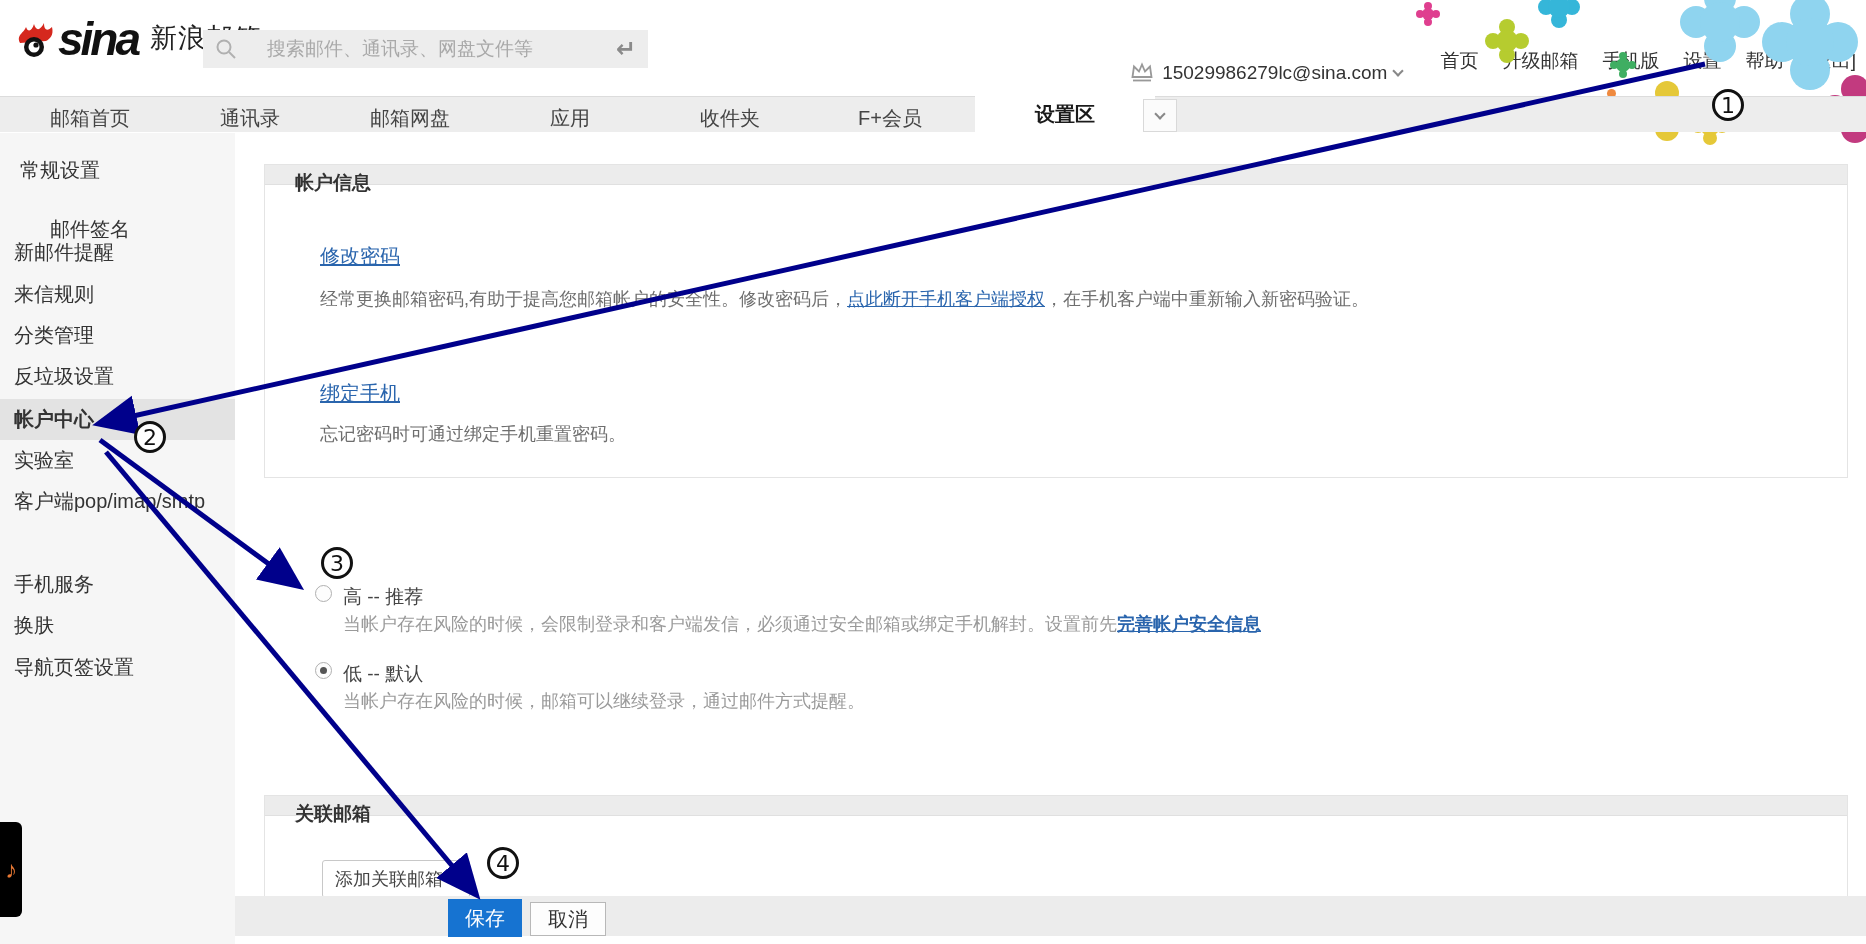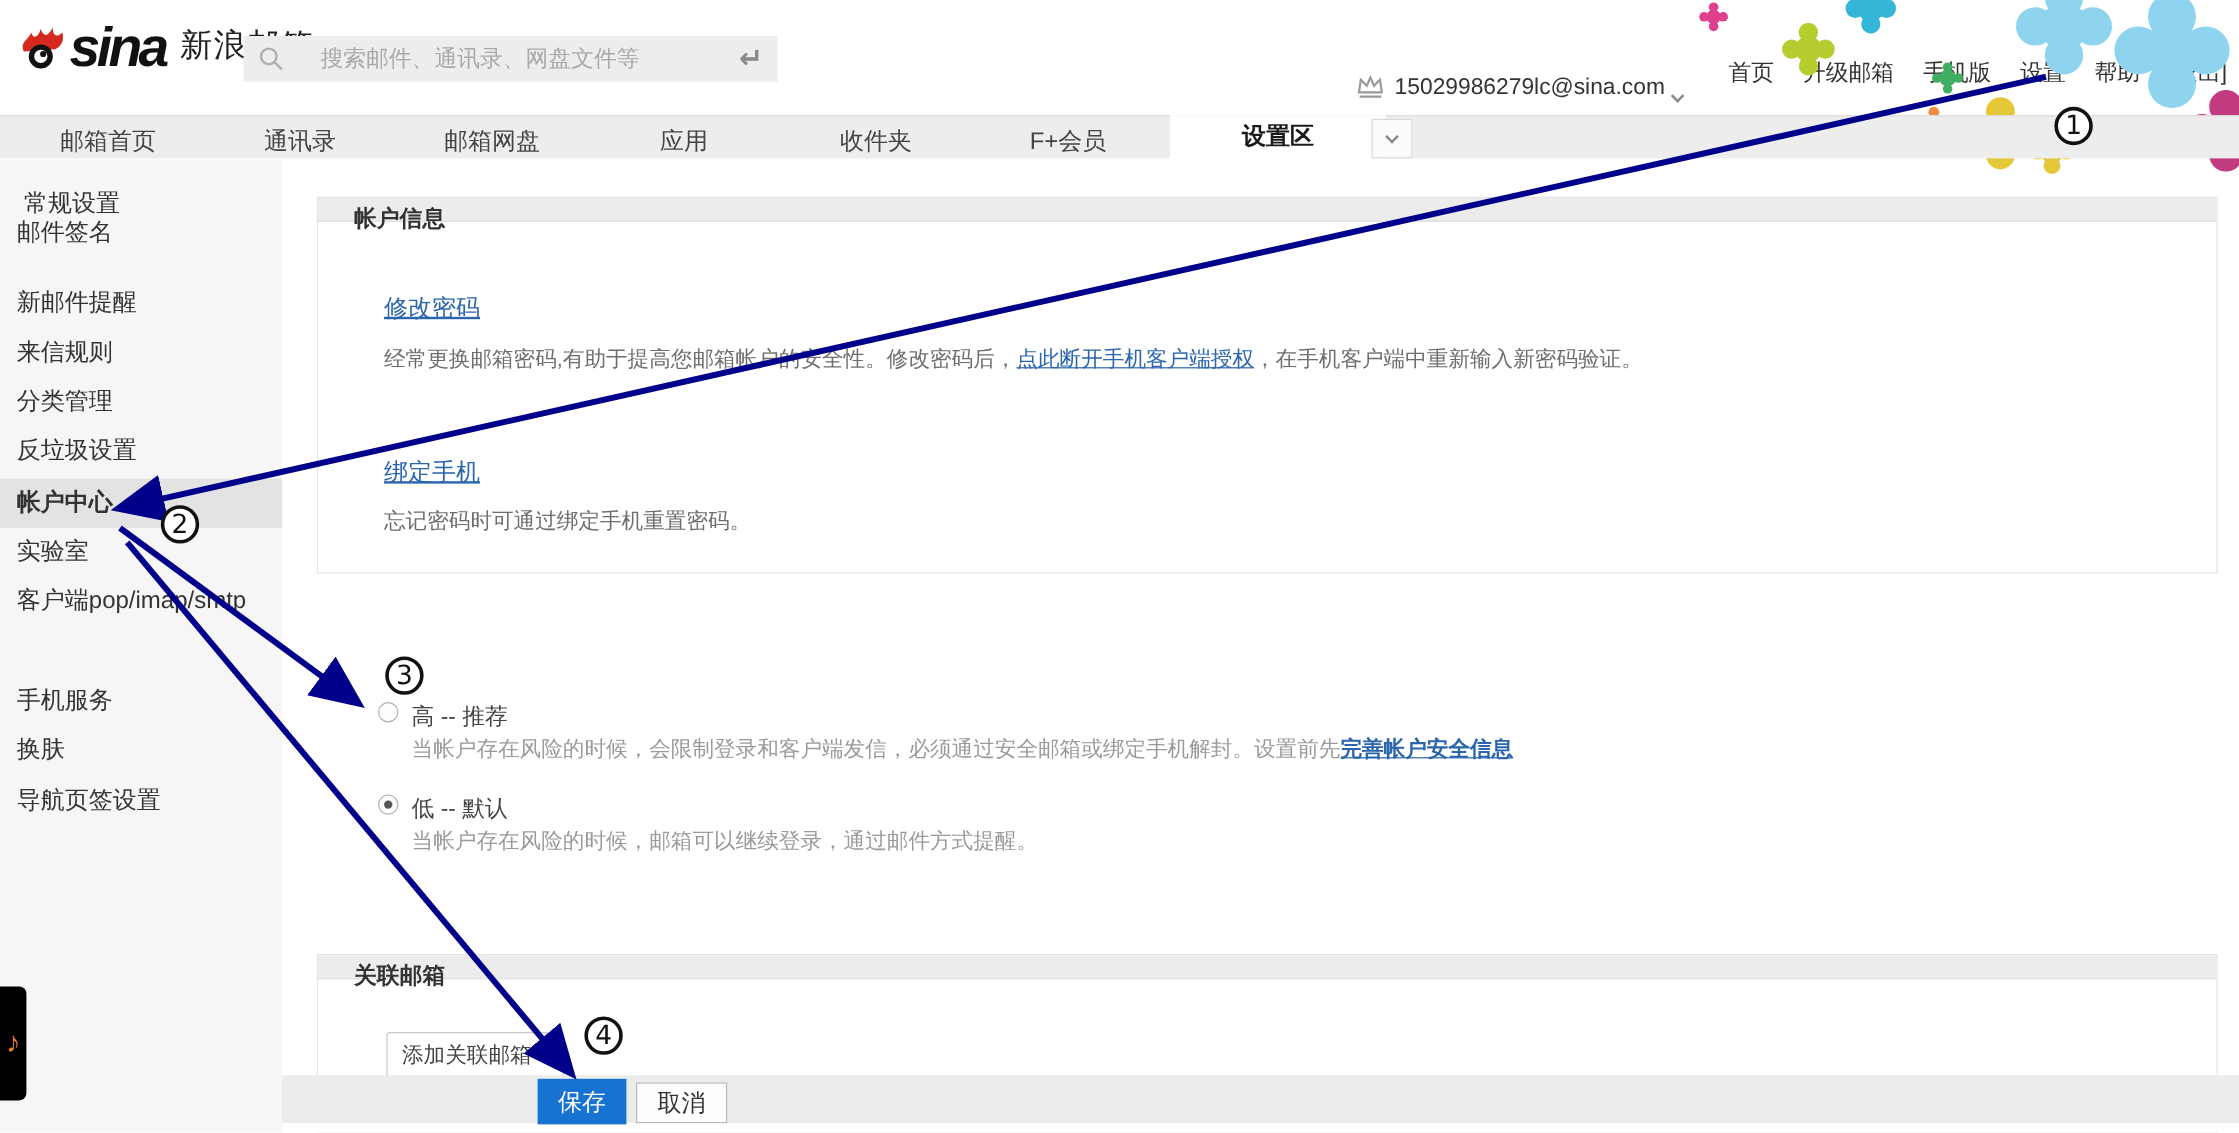--- a/index.html
+++ b/index.html
@@ -11,21 +11,21 @@
   .abs { position:absolute; }
 
   
   .logo-wrap { left:14px; top:18px; display:flex; align-items:flex-end; }
   .logo-sina { font-style:italic; font-weight:bold; font-size:46px; letter-spacing:-3px; color:#111; line-height:.9; }
   .logo-cn { font-size:27px; color:#222; margin-left:12px; margin-bottom:4px; letter-spacing:1px; }
   .search-box { left:203px; top:30px; width:445px; height:38px; background:#ededed; display:flex; align-items:center; padding:0 12px;gap:20px; }
   .search-ph { color:#a9a9a9; font-size:19px; margin-left:10px; flex:1; }
   .enter-ic { color:#8a8a8a; font-size:24px; font-weight:bold; }
   .topright { right:10px; top:38px; display:flex; align-items:center; gap:24px; }
-  .acct { display:flex; align-items:flex-end; gap:7px; margin-right:14px;margin-top:24px; }
+  .acct { display:flex; align-items:center; gap:7px; margin-right:14px;margin-top:24px; }
   .email { font-size:19px; color:#333; }
   .chev { display:inline-block; width:8px; height:8px; border-right:2px solid #888; border-bottom:2px solid #888; transform:rotate(45deg); margin-top:-4px; }
   .toplink { font-size:19px; color:#333; cursor:pointer; white-space:nowrap; }
 
   
   .flower { position:absolute; border-radius:50%; }
 
   
   .tabbar { left:0; top:96px; width:1866px; height:36px; background:#ededed; border-top:1px solid #dcdcdc; }
   .tab { position:absolute; top:100px; height:36px; line-height:36px; font-size:20px; color:#444; transform:translateX(-50%); white-space:nowrap; cursor:pointer; }
@@ -126,21 +126,21 @@
   <span class="tab" style="left:570px;">应用</span>
   <span class="tab" style="left:730px;">收件夹</span>
   <span class="tab" style="left:890px;">F+会员</span>
   <div class="abs tab-sel">设置区</div>
   <div class="abs tab-dd">
       <span class="chev"></span>
     </div>
 
   <div class="abs sidebar"></div>
   <div class="side-item" style="top:150px;padding-left:20px;">常规设置</div>
-  <div class="side-item" style="top:174px;">邮件签名</div>
+  <div class="side-item" style="top:209px;margin-left:36px;">邮件签名</div>
   <div class="side-item" style="top:232px;">新邮件提醒</div>
   <div class="side-item" style="top:274px;">来信规则</div>
   <div class="side-item" style="top:315px;">分类管理</div>
   <div class="side-item sel" style="top:399px;">帐户中心</div>
   <div class="side-item" style="top:356px;">反垃圾设置</div>
   <div class="side-item" style="top:440px;">实验室</div>
   <div class="side-item" style="top:481px;">客户端pop/imap/smtp</div>
   <div class="side-item" style="top:564px;">手机服务</div>
   <div class="side-item" style="top:605px;">换肤</div>
   <div class="side-item" style="top:647px;">导航页签设置</div>

